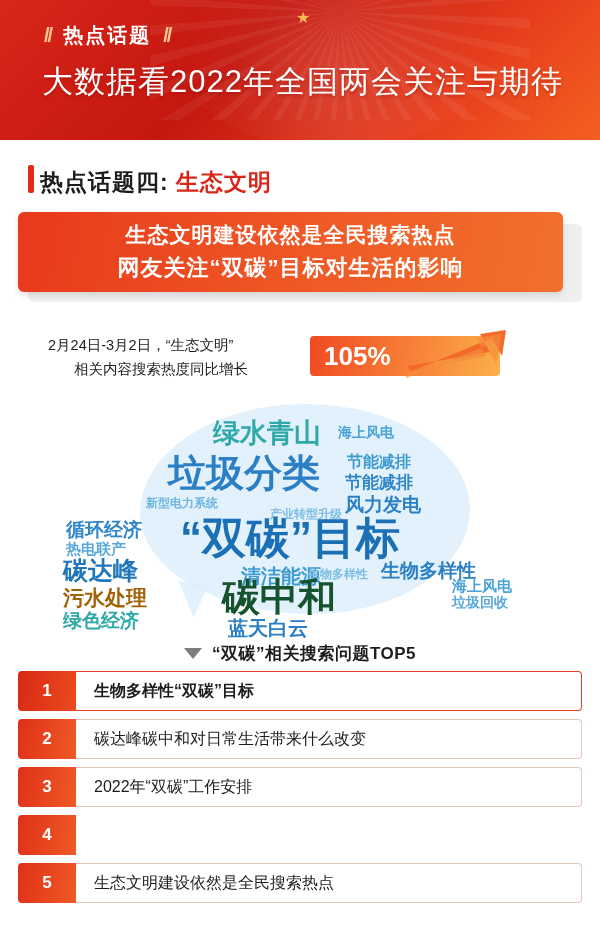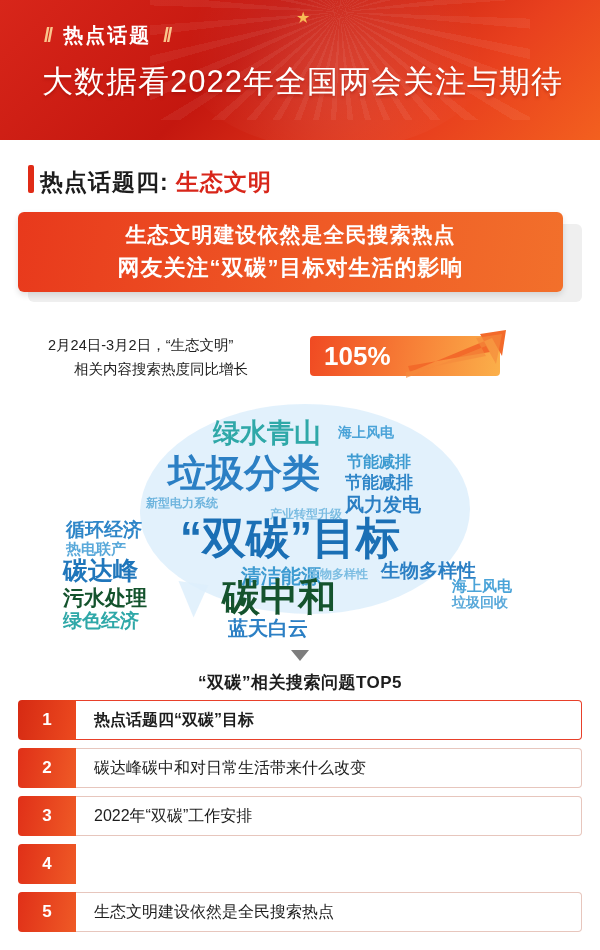--- a/index.html
+++ b/index.html
@@ -372,37 +372,37 @@
         <div class="w" style="left: 146px; top: 99px; font-size: 12px; color: rgb(111, 181, 222);">新型电力系统</div>
         <div class="w" style="left: 270px; top: 110px; font-size: 12px; color: rgb(124, 189, 226);">产业转型升级</div>
         <div class="w" style="left: 180px; top: 118px; font-size: 44px; color: rgb(26, 111, 181);">“双碳”目标</div>
         <div class="w" style="left: 66px; top: 122px; font-size: 19px; color: rgb(47, 134, 200);">循环经济</div>
         <div class="w" style="left: 66px; top: 143px; font-size: 15px; color: rgb(90, 169, 218);">热电联产</div>
         <div class="w" style="left: 241px; top: 168px; font-size: 20px; color: rgb(61, 155, 209);">清洁能源</div>
         <div class="w" style="left: 308px; top: 170px; font-size: 12px; color: rgb(124, 189, 226);">生物多样性</div>
         <div class="w" style="left: 381px; top: 163px; font-size: 19px; color: rgb(43, 127, 196);">生物多样性</div>
         <div class="w" style="left: 63px; top: 160px; font-size: 25px; color: rgb(31, 118, 187);">碳达峰</div>
         <div class="w" style="left: 452px; top: 180px; font-size: 15px; color: rgb(74, 163, 216);">海上风电</div>
-        <div class="w" style="left: 63px; top: 189px; font-size: 21px; color: #14532d;">污水处理</div>
+        <div class="w" style="left: 63px; top: 189px; font-size: 21px; color: #a16207;">污水处理</div>
         <div class="w" style="left: 222px; top: 180px; font-size: 38px; color: #14532d;">碳中和</div>
         <div class="w" style="left: 452px; top: 197px; font-size: 14px; color: rgb(90, 169, 218);">垃圾回收</div>
         <div class="w" style="left: 63px; top: 213px; font-size: 19px; color: rgb(47, 168, 168);">绿色经济</div>
         <div class="w" style="left: 228px; top: 220px; font-size: 20px; color: rgb(43, 127, 196);">蓝天白云</div>
       </div>
   </div>
 
-  <div class="sub-head" style="margin-top:12px;flex-direction:column;">
+  <div class="sub-head" style="margin-top:4px;">
     <div class="tri"></div>
     <div class="sub-head-text">“双碳”相关搜索问题TOP5</div>
   </div>
 
   <div class="list" id="top5-list">
       <div class="row first">
         <div class="rank">1</div>
-        <div class="qtext">热点话题四“双碳”目标</div>
+        <div class="qtext">生物多样性“双碳”目标</div>
       </div>
       <div class="row">
         <div class="rank">2</div>
         <div class="qtext">碳达峰碳中和对日常生活带来什么改变</div>
       </div>
       <div class="row">
         <div class="rank">3</div>
         <div class="qtext">2022年“双碳”工作安排</div>
       </div>
       <div class="row">

